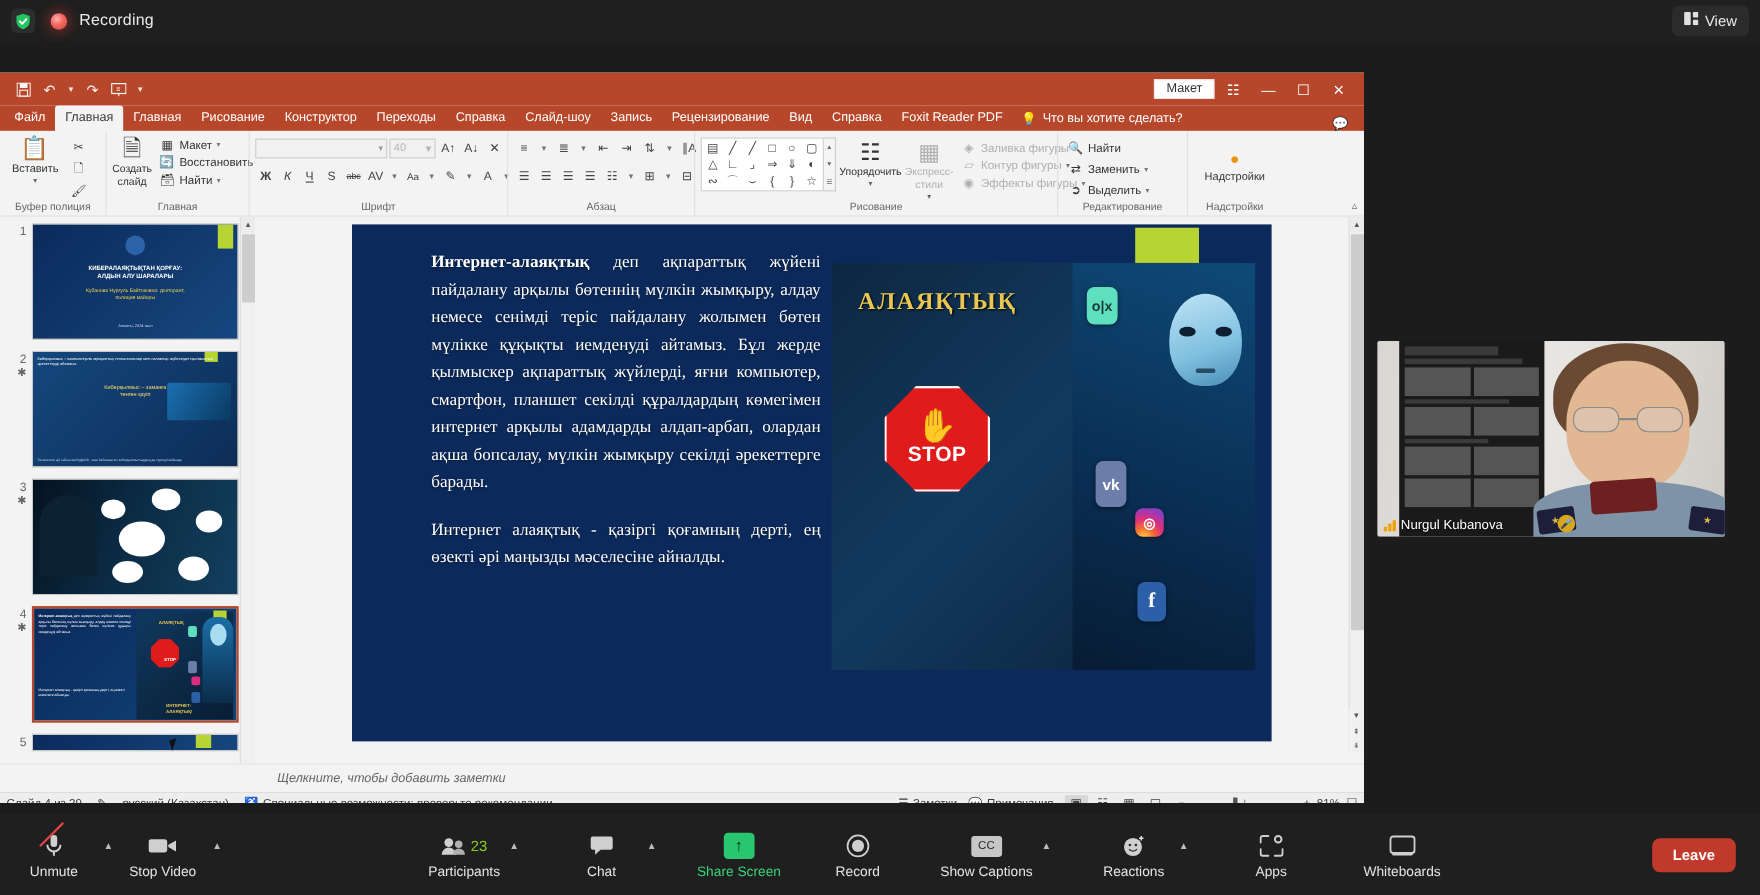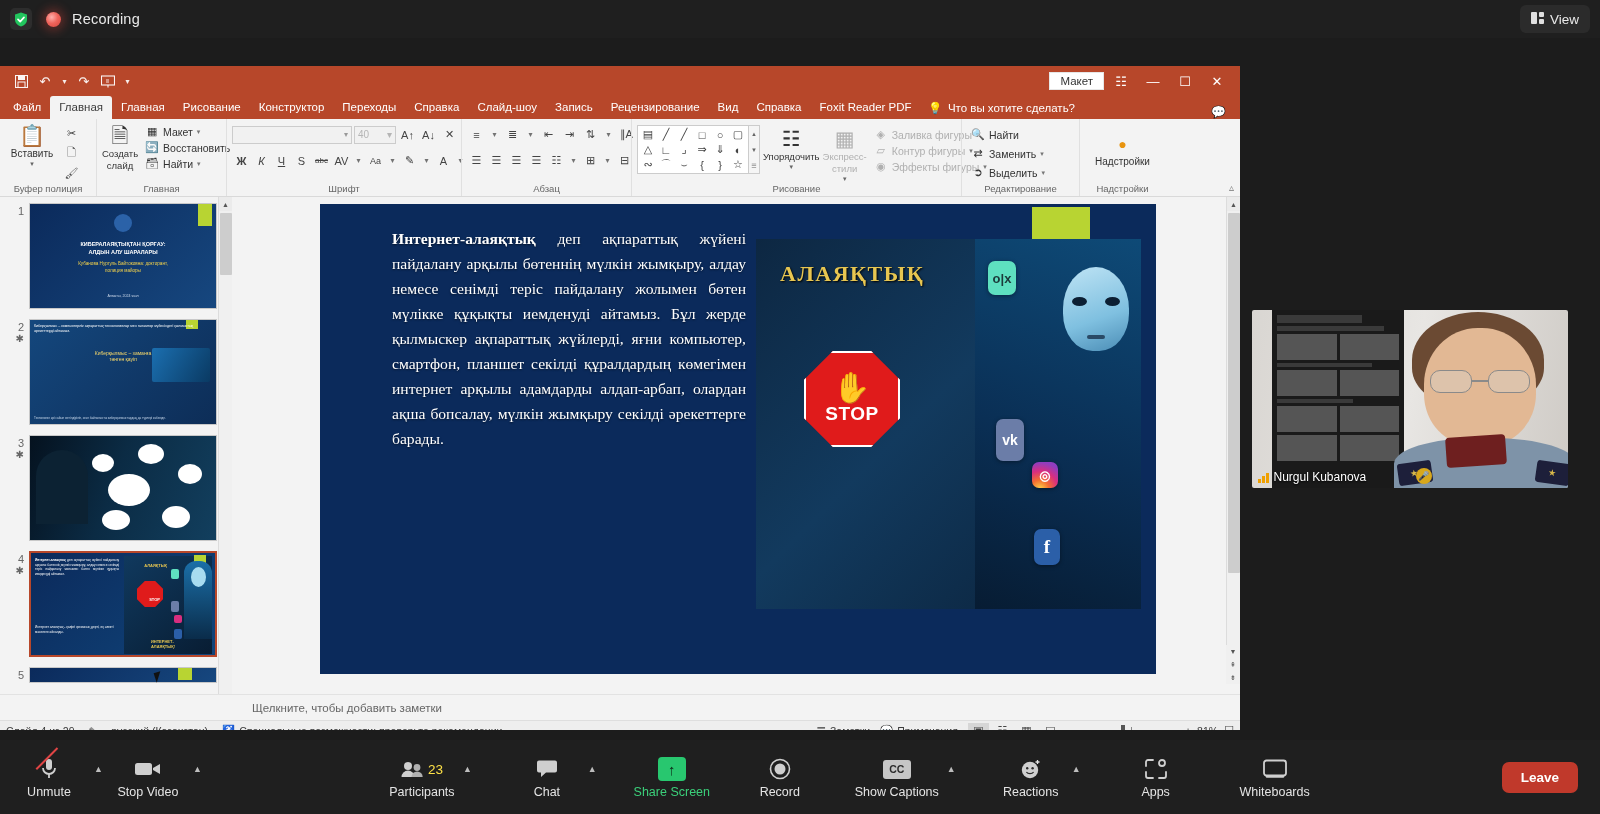--- a/index.html
+++ b/index.html
@@ -201,21 +201,21 @@
     font-weight:bold; color:#fff; box-shadow: 0 1px 4px rgba(0,0,0,.4); }
   .soc.olx { left: 232px; top: 22px; width: 28px; height: 34px; background:#5ee0c0; color:#1b3a3a; font-size: 13px; }
   .soc.vk  { left: 240px; top: 180px; width: 28px; height: 42px; background:#6b7da8; font-size: 14px; }
   .soc.ig  { left: 276px; top: 223px; width: 26px; height: 26px;
              background: radial-gradient(circle at 30% 105%, #fdd74b 0%, #f46f30 28%, #d92e7f 55%, #8f3dbf 82%); font-size:13px;}
   .soc.fb  { left: 278px; top: 290px; width: 26px; height: 36px; background:#2b5fa8; font-size: 19px; font-family:"Liberation Serif", serif;}
 
   
   .notes-bar {
     height: 26px; background: #f3f3f3; display: flex; align-items: center;
-    padding-left: 252px; font-size: 11.5px; color: #666; border-top: 1px solid #e2e2e2; cursor: text;
+    padding-left: 252px; font-size: 11.5px; color: #666; border-top: 1px solid #e2e2e2; cursor: text; font-style: italic;
   }
   .status-bar {
     height: 20px; background: #eeeeee; display: flex; align-items: center;
     font-size: 10.5px; color: #3b3b3b; padding: 0 6px; gap: 14px; border-top: 1px solid #dedede;
   }
   .sb-item { display: flex; align-items: center; gap: 4px; cursor: pointer; white-space: nowrap;}
   .sb-right { margin-left: auto; display: flex; align-items: center; gap: 10px; }
   .viewbtn { width: 21px; height: 16px; display:flex; align-items:center; justify-content:center; font-size: 11px; color: #444; cursor:pointer;}
   .viewbtn.act { background: #d6d6d6; }
   .zoomtrack { width: 96px; height: 2px; background: #999; position: relative; }
@@ -268,22 +268,22 @@
   }
   .zt-left { display:flex; align-items: center; padding-left: 12px; gap: 4px; }
   .zt-center { flex: 1; display:flex; align-items:center; justify-content:center; gap: 34px; }
   .zt-right { display:flex; align-items:center; padding-right: 22px; }
   .zt-item { display:flex; flex-direction: column; align-items: center; cursor: pointer; width: 74px; }
   .zt-item .zic { height: 28px; display:flex; align-items:center; justify-content:center; color:#d2d2d2; }
   .zt-item .zlbl { color: #e4e4e4; font-size: 12.5px; margin-top: 2px; white-space: nowrap; }
   .zt-item.green .zlbl { color: #3bd07a; }
   .zt-caret { color:#bdbdbd; font-size: 9px; align-self: center; margin-bottom: 16px; cursor:pointer; padding: 0 4px;}
   .share-sq { width: 28px; height: 24px; background: #28c76f; border-radius: 4px; display:flex; align-items:center; justify-content:center; color:#0d2b18; font-size:15px;}
-  .cc-sq { width: 28px; height: 19px; background: #c6c6c6; border-radius: 3px; color:#2b2b2b; font-size:10.5px; font-weight:bold; display:flex; align-items:center; justify-content:center;}
-  .pcount { color:#fde047; font-size: 13.5px; margin-left: 3px; }
+  .cc-sq { width: 28px; height: 19px; background: #c6c6c6; border-radius: 3px; color:#2b2b2b; font-size:10.5px; font-weight:normal; display:flex; align-items:center; justify-content:center;}
+  .pcount { color:#84cc16; font-size: 13.5px; margin-left: 3px; }
   .leave-btn {
     background: #c0392b; color:#fff; font-size: 13.5px; font-weight: bold;
     padding: 8px 19px; border-radius: 7px; cursor:pointer;
   }
   .mic-slash { position: relative; }
   .mic-slash::after {
     content:''; position:absolute; left: -3px; top: 50%; width: 30px; height: 2px;
     background: #e04545; transform: rotate(-45deg) translateY(-50%); transform-origin: left center;
   }
   .cursor-arrow { position:absolute; left: 155px; top: 672px; width: 0; height: 0; z-index: 50;
@@ -659,20 +659,21 @@
         </div>
       </div>
 
       <div class="slidepane">
         <div class="slide-canvas">
 
           <div class="greenblock"></div>
 
           <div class="slide-text">
             <p><b>Интернет-алаяқтық</b> деп ақпараттық жүйені пайдалану арқылы бөтеннің мүлкін жымқыру, алдау немесе сенімді теріс пайдалану жолымен бөтен мүлікке құқықты иемденуді айтамыз. Бұл жерде қылмыскер ақпараттық жүйлерді, яғни компьютер, смартфон, планшет секілді құралдардың көмегімен интернет арқылы адамдарды алдап-арбап, олардан ақша бопсалау, мүлкін жымқыру секілді әрекеттерге барады.</p>
+            <p>Интернет алаяқтық - қазіргі қоғамның дерті, ең өзекті әрі маңызды мәселесіне айналды.</p>
           </div>
 
           <div class="slide-img">
             <div class="hacker">
               <div class="hood"></div>
               <div class="mask">
                 <div class="eye l"></div>
                   <div class="eye r"></div>
                   <div class="mouth"></div>
               </div>

